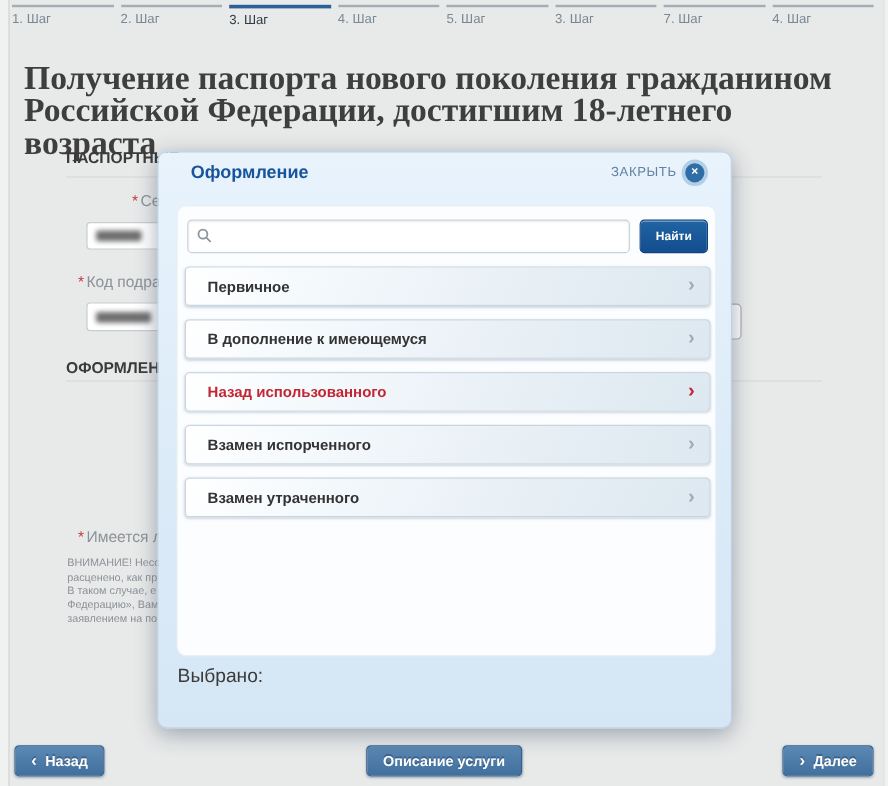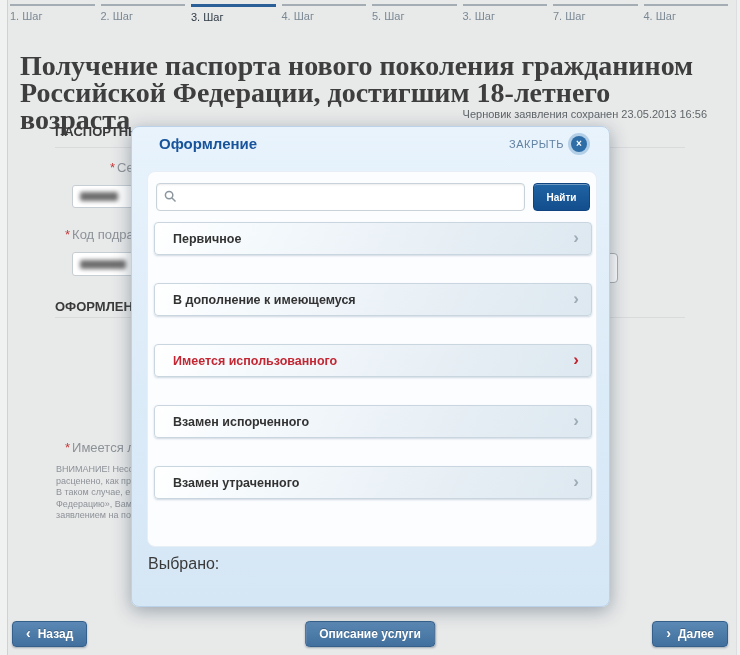--- a/index.html
+++ b/index.html
@@ -55,21 +55,21 @@
   .search-input { width:100%; height:28px; border:1px solid #c9d2d9; border-radius:4px;
     background:#fff; box-shadow:inset 0 1px 2px rgba(0,0,0,0.08);
     padding:0 8px 0 26px; font-size:12px; color:#333; outline:none; }
   .search-icon { position:absolute; left:8px; top:7px; width:13px; height:13px; }
   .find-button { width:57px; height:28px; border:1px solid #0f4480; border-radius:4px;
     background:linear-gradient(#2063a3,#134e8e); color:#fff; font-size:10px; font-weight:bold;
     font-family:"Liberation Sans", sans-serif; cursor:pointer;
     box-shadow:inset 0 1px 0 rgba(255,255,255,0.35); }
 
   .option-list { position:absolute; left:6px; top:50px; width:438px; }
-  .option { position:relative; height:33px; margin-bottom:28px; cursor:pointer;
+  .option { position:relative; height:33px; margin-bottom:11px; cursor:pointer;
     background:linear-gradient(115deg,#ffffff 0%, #f4f9fc 25%, #e9f0f6 60%, #dde8f0 100%);
     border:1px solid #c9d6e0; border-radius:4px;
     box-shadow:0 1px 2px rgba(130,150,170,0.35);
     display:flex; align-items:center; }
   .option-label { padding-left:18px; font-size:12.5px; font-weight:bold; color:#333; }
   .chevron-icon { position:absolute; right:12px; top:50%; transform:translateY(-56%);
     font-size:17px; font-weight:bold; color:#9facb7; }
   .option.selected .option-label { color:#c22733; }
   .option.selected .chevron-icon { color:#c4242f; }
 
@@ -126,21 +126,20 @@
     <div class="step">
         <div class="step-bar"></div>
         <div class="step-label">4. Шаг</div>
       </div>
   </div>
 
   <h1 class="page-title">
     <div>Получение паспорта нового поколения гражданином</div>
     <div>Российской Федерации, достигшим 18-летнего возраста</div>
   </h1>
-  <div class="draft-status">Черновик заявления сохранен 23.05.2013 16:56</div>
 
   <div class="bg-section-title" style="left:55px; top:124px;">ПАСПОРТНЫЕ</div>
   <div class="bg-hr" style="top:147px;"></div>
 
   <div class="bg-label" style="left:65px; top:160px;margin-left:45px;"><span class="req">*</span><span>Серия</span></div>
   <div class="bg-input" style="left:72px; top:185px; width:130px; height:23px;">
       <div class="redacted" style="width:38px;"></div>
     </div>
 
   <div class="bg-label" style="left:65px; top:227px;"><span class="req">*</span><span>Код подразделения</span></div>
@@ -185,21 +184,21 @@
       <div class="option-list">
         <div class="option">
           <span class="option-label">Первичное</span>
           <span class="chevron-icon">›</span>
         </div>
         <div class="option">
           <span class="option-label">В дополнение к имеющемуся</span>
           <span class="chevron-icon">›</span>
         </div>
         <div class="option selected">
-          <span class="option-label">Имеется использованного</span>
+          <span class="option-label">Назад использованного</span>
           <span class="chevron-icon">›</span>
         </div>
         <div class="option">
           <span class="option-label">Взамен испорченного</span>
           <span class="chevron-icon">›</span>
         </div>
         <div class="option">
           <span class="option-label">Взамен утраченного</span>
           <span class="chevron-icon">›</span>
         </div>

